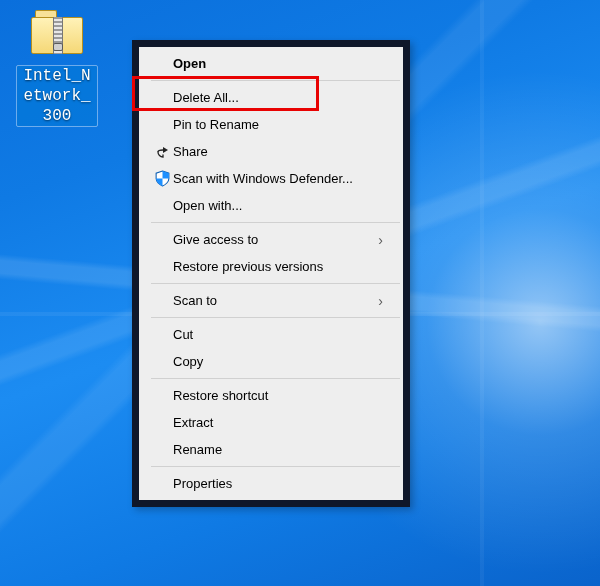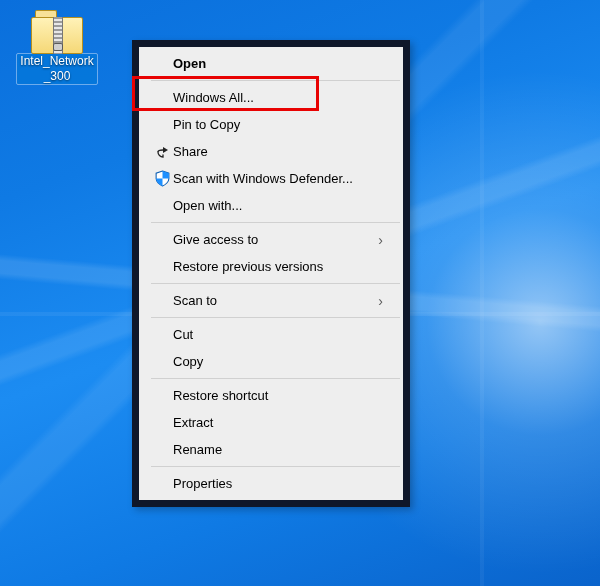--- a/index.html
+++ b/index.html
@@ -57,24 +57,25 @@
     left: 17px;
     top: 10px;
     width: 80px;
     text-align: center;
     color: #fff;
     text-shadow: 0 1px 2px rgba(0,0,0,0.6);
     cursor: default;
     user-select: none;
   }
   .desktop-icon .label {
-    font-size: 12px;
+    font-size: 16px;
     line-height: 1.25;
-    margin-top: 0;
+    margin-top: 12px;
     word-break: break-word;
+    font-family: Liberation Mono, monospace;
   }
   .desktop-icon.selected .label {
     background: rgba(0, 120, 215, 0.55);
     outline: 1px solid rgba(255,255,255,0.4);
     display: inline-block;
     padding: 0 2px;
     border-radius: 1px;
   }
   .zip-folder {
     width: 52px;
@@ -204,26 +205,26 @@
 
   <div class="menu-item bold">
     <span class="icon-slot"></span>
     <span class="text">Open</span>
   </div>
 
   <div class="menu-sep"></div>
 
   <div class="menu-item" id="mi-extract_all">
     <span class="icon-slot"></span>
-    <span class="text">Windows All...</span>
-  </div>
-
-  <div class="menu-item">
-    <span class="icon-slot"></span>
-    <span class="text">Pin to Copy</span>
+    <span class="text">Delete All...</span>
+  </div>
+
+  <div class="menu-item">
+    <span class="icon-slot"></span>
+    <span class="text">Pin to Rename</span>
   </div>
 
   <div class="menu-item">
     <span class="icon-slot">
       <svg width="16" height="16" viewBox="0 0 16 16" fill="none" stroke="#222" stroke-width="1.3">
         <path d="M4 8 A5 5 0 0 0 9 13 L9 11" stroke-linecap="round"></path>
         <path d="M9 3 L14 6 L9 9 Z" fill="#222" stroke="none"></path>
         <path d="M9 6 C6 6 4 7 4 8"></path>
       </svg>
     </span>

